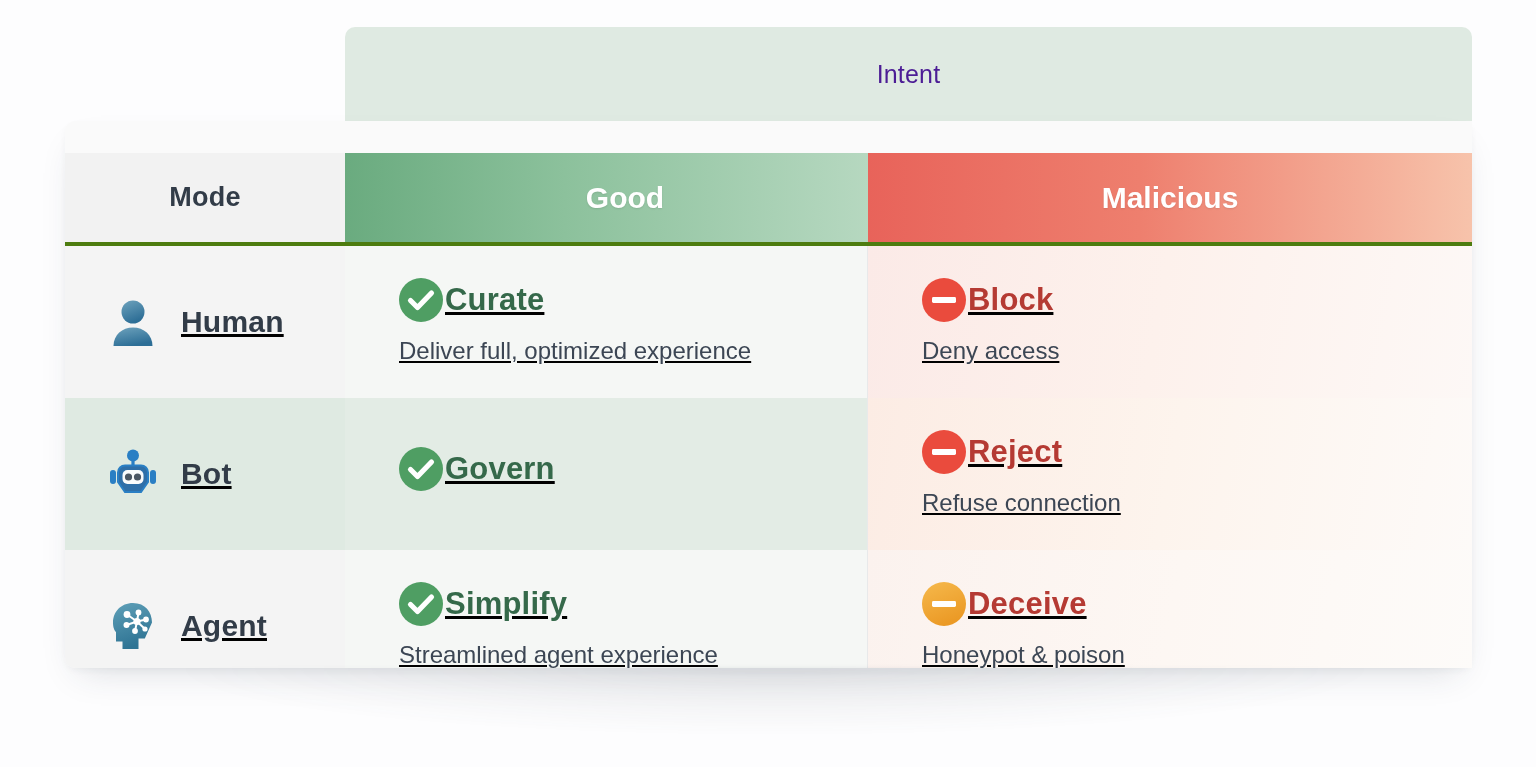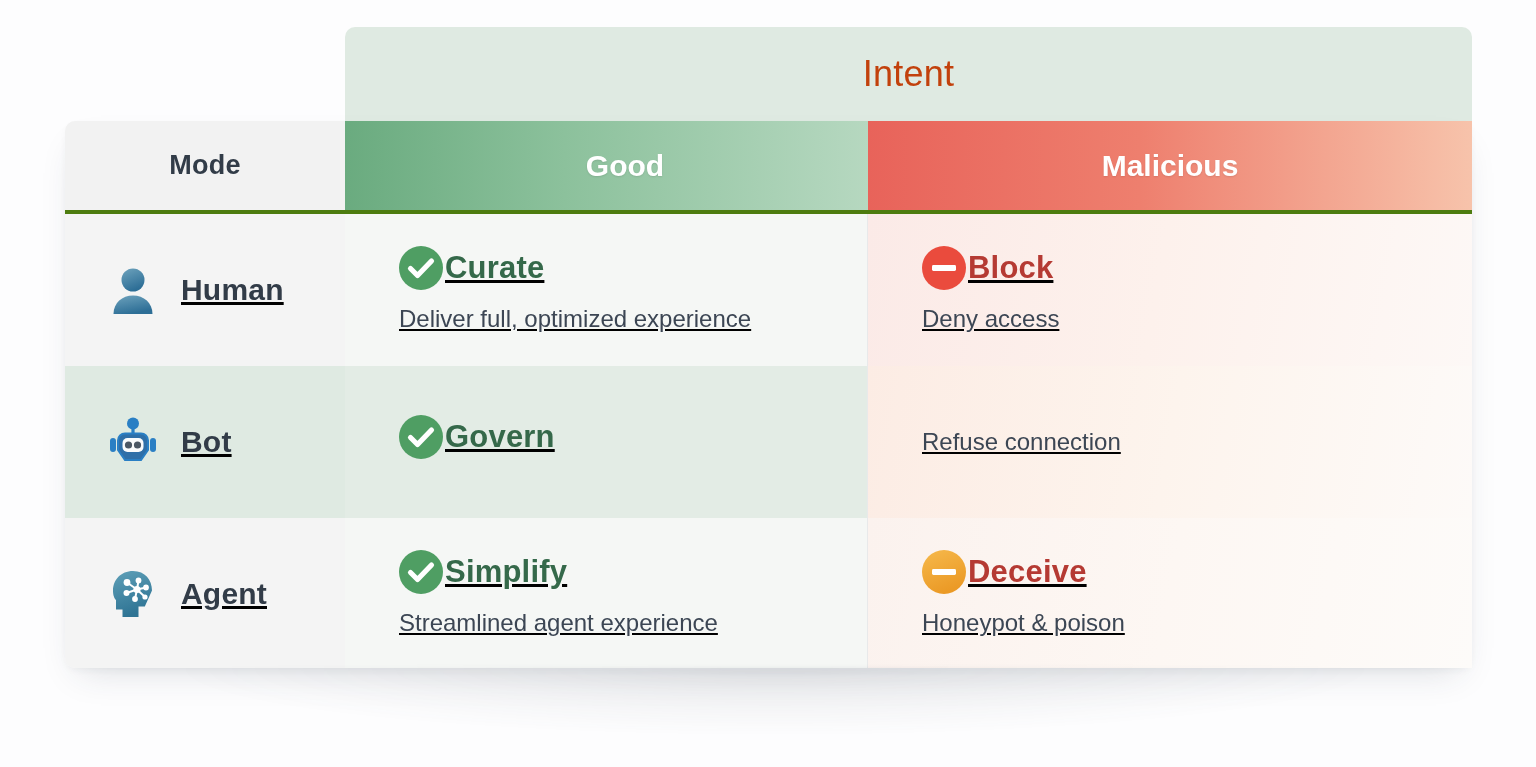--- a/index.html
+++ b/index.html
@@ -14,21 +14,21 @@
   
   .intent-band {
     position: absolute;
     left: 345px; top: 27px;
     width: 1127px; height: 94px;
     background: #dfeae2;
     border-radius: 10px 10px 0 0;
     display: flex; align-items: center; justify-content: center;
   }
   .intent-label {
-    font-size: 36px; font-weight: 400; color: #c2410c;
+    font-size: 25px; font-weight: 400; color: #4c1d95;
     letter-spacing: .2px;
   }
 
   
   .table {
     position: absolute;
     left: 65px; top: 121px;
     width: 1407px; height: 547px;
     border-radius: 10px 0 0 10px;
     box-shadow: 0 16px 34px -14px rgba(40,55,70,.17),
@@ -36,21 +36,21 @@
     overflow: hidden;
     background: #fafafa;
   }
 
   .row { display: flex; width: 100%; }
   .col-mode   { width: 280px; flex: 0 0 280px; }
   .col-good   { width: 523px; flex: 0 0 523px; padding-left: 37px; }
   .col-bad    { width: 604px; flex: 0 0 604px; }
 
   
-  .header-row { height: 89px; }
+  .header-row { height: 89px; margin-top: 32px; }
   .hdr {
     display: flex; align-items: center; justify-content: center;
     height: 89px;
   }
   .hdr-mode {
     background: #f2f2f2;
     font-size: 27px; font-weight: 700; color: #323c48;
     letter-spacing: .3px;
   }
   .hdr-good {
@@ -213,20 +213,29 @@
             <svg viewBox="0 0 48 48" width="48" height="48" aria-hidden="true">
               <circle cx="24" cy="24" r="22" fill="#4f9e63"></circle>
               <path d="M13.5 24.5l7 7 14-14.5" fill="none" stroke="#fff" stroke-width="5.2" stroke-linecap="round" stroke-linejoin="round"></path>
             </svg>
           </span>
           <span class="act-title good">Govern</span>
         </div>
       </div>
 
       <div class="cell cell-bad tint col-bad">
+        <div class="title-line">
+          <span class="badge">
+            <svg viewBox="0 0 48 48" width="48" height="48" aria-hidden="true">
+              <circle cx="24" cy="24" r="22" fill="#ea4b3d"></circle>
+              <rect x="12" y="21" width="24" height="6" rx="1.4" fill="#fff"></rect>
+            </svg>
+          </span>
+          <span class="act-title bad">Reject</span>
+        </div>
         <div class="act-desc">Refuse connection</div>
       </div>
     </div>
 
     <div class="row body-row">
       <div class="cell cell-mode col-mode">
         <span class="mode-icon">
           <svg viewBox="0 0 52 52" width="52" height="52" aria-hidden="true">
             <defs>
                 <linearGradient id="gA" x1="0" y1="0" x2="0.3" y2="1">

